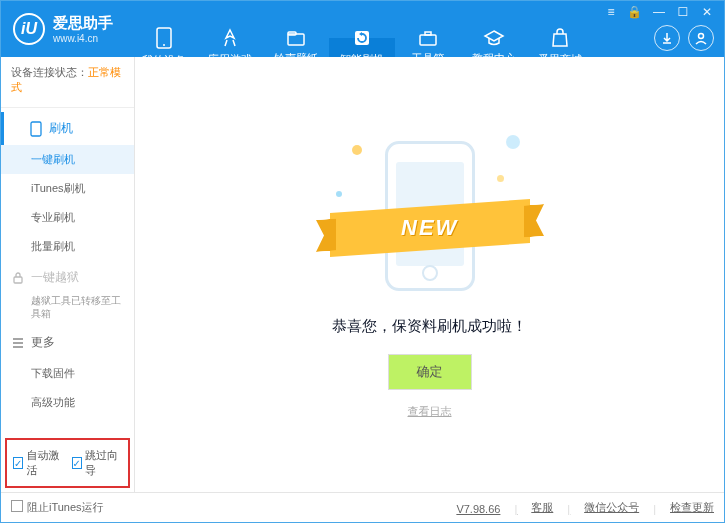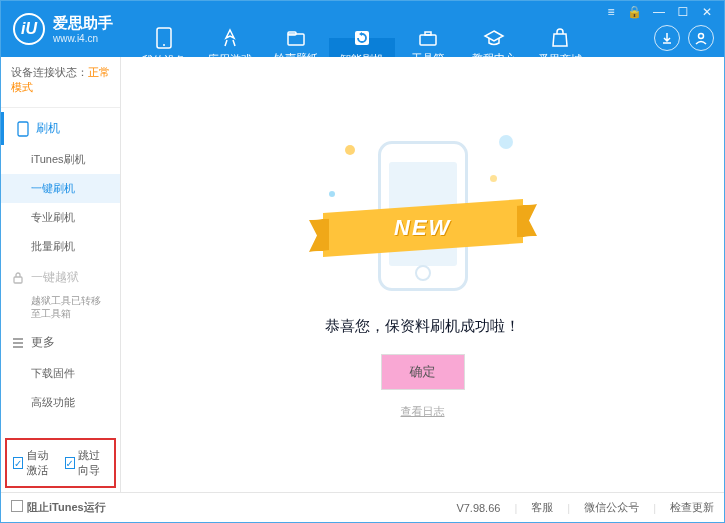--- a/index.html
+++ b/index.html
@@ -12,50 +12,50 @@
 .logo-text .url { font-size: 10px; opacity: 0.85; }
 .nav { display: flex; height: 100%; }
 .nav-item { width: 66px; display: flex; flex-direction: column; align-items: center; justify-content: center; gap: 4px; cursor: pointer; font-size: 11px; margin-top: 37px; }
 .nav-item.active { background: #0a7fd8; }
 .nav-icon { width: 24px; height: 24px; display: flex; align-items: center; justify-content: center; }
 .titlebar-right { position: absolute; right: 8px; top: 4px; display: flex; gap: 6px; align-items: center; }
 .win-btn { width: 18px; height: 14px; display: flex; align-items: center; justify-content: center; cursor: pointer; font-size: 12px; opacity: 0.9; }
 .titlebar-circles { position: absolute; right: 10px; bottom: 6px; display: flex; gap: 8px; }
 .circle-btn { width: 26px; height: 26px; border: 1.5px solid rgba(255,255,255,0.8); border-radius: 50%; display: flex; align-items: center; justify-content: center; cursor: pointer; }
 .body { flex: 1; display: flex; overflow: hidden; }
-.sidebar { width: 120px; border-right: 1px solid #e5e5e5; display: flex; flex-direction: column; }
+.sidebar { width: 134px; border-right: 1px solid #e5e5e5; display: flex; flex-direction: column; }
 .conn-status { padding: 8px 10px; font-size: 11px; color: #666; }
 .conn-status .val { color: #ff8a00; }
 .section-head { display: flex; align-items: center; gap: 6px; padding: 8px 10px; color: #666; cursor: pointer; }
-.section-head.blue { color: #1b8fe6; border-left: 3px solid #1b8fe6; padding-left: 12px; }
+.section-head.blue { color: #1b8fe6; border-left: 3px solid #1b8fe6; padding-left: 25px; }
 .section-head .icon { width: 14px; height: 14px; display: flex; align-items: center; justify-content: center; }
 .sub-item { padding: 7px 10px 7px 30px; color: #666; cursor: pointer; font-size: 11px; }
 .sub-item.active { background: #e9f4fd; color: #1b8fe6; }
 .sub-note { padding: 0 10px 6px 30px; color: #999; font-size: 10px; line-height: 1.3; }
 .divider { height: 1px; background: #eee; margin: 4px 0; }
 .checkbox-row { display: flex; gap: 8px; padding: 8px 6px; border: 2px solid #d33; margin: 4px; }
 .cb-item { display: flex; align-items: center; gap: 3px; font-size: 11px; color: #555; cursor: pointer; }
 .cb-box { width: 12px; height: 12px; border: 1px solid #1b8fe6; display: flex; align-items: center; justify-content: center; color: #1b8fe6; font-size: 10px; }
 .main { flex: 1; display: flex; flex-direction: column; align-items: center; justify-content: center; position: relative; }
 .illus { width: 200px; height: 170px; position: relative; margin-bottom: 16px; }
 .phone { position: absolute; left: 50%; top: 10px; transform: translateX(-50%); width: 90px; height: 150px; background: #fff; border: 3px solid #d8e8f4; border-radius: 14px; }
 .phone::before { content: ""; position: absolute; top: 18px; left: 8px; right: 8px; bottom: 22px; background: #eaf4fb; border-radius: 3px; }
 .phone::after { content: ""; position: absolute; bottom: 7px; left: 50%; transform: translateX(-50%); width: 12px; height: 12px; border: 2px solid #d8e8f4; border-radius: 50%; }
 .ribbon { position: absolute; left: 0; right: 0; top: 75px; height: 44px; background: #ffc33a; transform: skewY(-4deg); display: flex; align-items: center; justify-content: center; }
 .ribbon::before, .ribbon::after { content: ""; position: absolute; top: 6px; width: 20px; height: 32px; background: #f0a818; }
 .ribbon::before { left: -14px; clip-path: polygon(0 0, 100% 0, 100% 100%, 0 100%, 40% 50%); }
 .ribbon::after { right: -14px; clip-path: polygon(0 0, 100% 0, 60% 50%, 100% 100%, 0 100%); }
 .ribbon-text { color: #fff; font-weight: 900; font-size: 22px; font-style: italic; letter-spacing: 2px; text-shadow: 1px 1px 0 #e09400; transform: skewY(4deg); }
 .dot { position: absolute; border-radius: 50%; opacity: 0.7; }
 .success-msg { font-size: 15px; color: #0f172a; margin-bottom: 18px; }
-.ok-btn { padding: 8px 28px; border: 1px solid #ddd; background: #f9a8d4; cursor: pointer; font-size: 13px; color: #555; }
+.ok-btn { padding: 8px 28px; border: 1px solid #ddd; background: #bef264; cursor: pointer; font-size: 13px; color: #555; }
 .log-link { margin-top: 14px; font-size: 11px; color: #aaa; cursor: pointer; text-decoration: underline; }
 .footer { height: 30px; border-top: 1px solid #e5e5e5; display: flex; align-items: center; padding: 0 10px; font-size: 11px; color: #666; }
-.footer-left { display: flex; align-items: flex-start; gap: 4px; cursor: pointer; font-weight: bold; }
-.footer-right { margin-left: auto; display: flex; align-items: center; gap: 14px; }
+.footer-left { display: flex; align-items: flex-start; gap: 4px; cursor: pointer; }
+.footer-right { margin-left: auto; display: flex; align-items: flex-end; gap: 14px; text-decoration: underline; }
 .footer-right span { cursor: pointer; }
 .sep { color: #ddd; }
 .flex-spacer { flex: 1; }
 </style>
 </head>
 <body>
 
 <div class="app">
 
   <div class="titlebar">
@@ -162,22 +162,22 @@
       <div class="divider"></div>
 
       <div class="section-head blue">
         <span class="icon">
             <svg width="12" height="16" viewBox="0 0 12 16">
               <rect x="1" y="1" width="10" height="14" rx="1.5" fill="none" stroke="#1b8fe6" stroke-width="1.3"></rect>
             </svg>
           </span>
         <span>刷机</span>
       </div>
+      <div class="sub-item active">一键刷机</div>
       <div class="sub-item">iTunes刷机</div>
-      <div class="sub-item active">一键刷机</div>
       <div class="sub-item">专业刷机</div>
       <div class="sub-item">批量刷机</div>
 
       <div class="section-head" style="color:#bbb;">
         <span class="icon">
             <svg width="12" height="14" viewBox="0 0 12 14">
               <rect x="2" y="6" width="8" height="6" rx="1" fill="none" stroke="#bbb" stroke-width="1.3"></rect>
               <path d="M4 6 V4 A2 2 0 0 1 8 4 V6" fill="none" stroke="#bbb" stroke-width="1.3"></path>
             </svg>
           </span>

